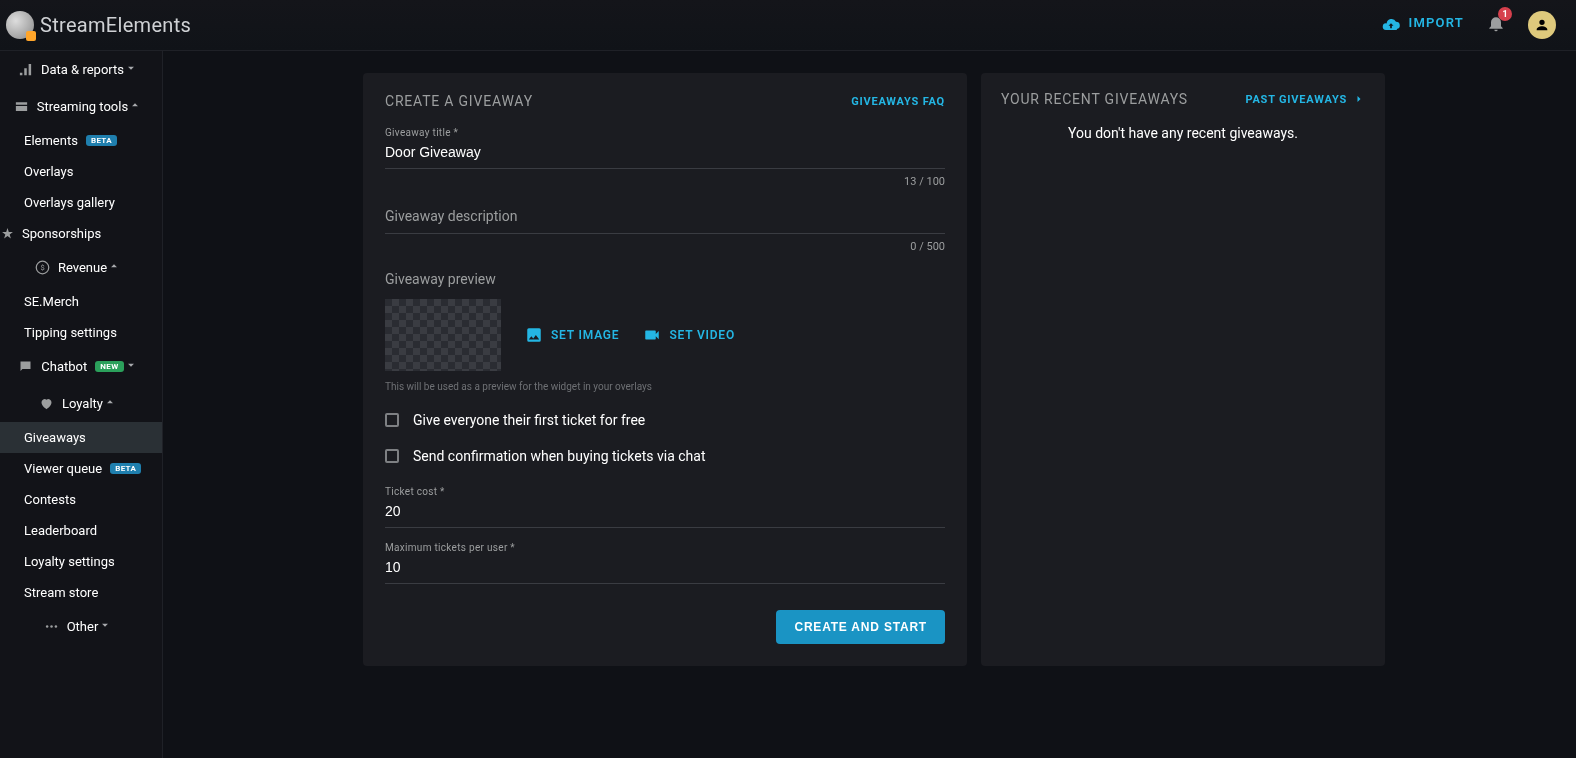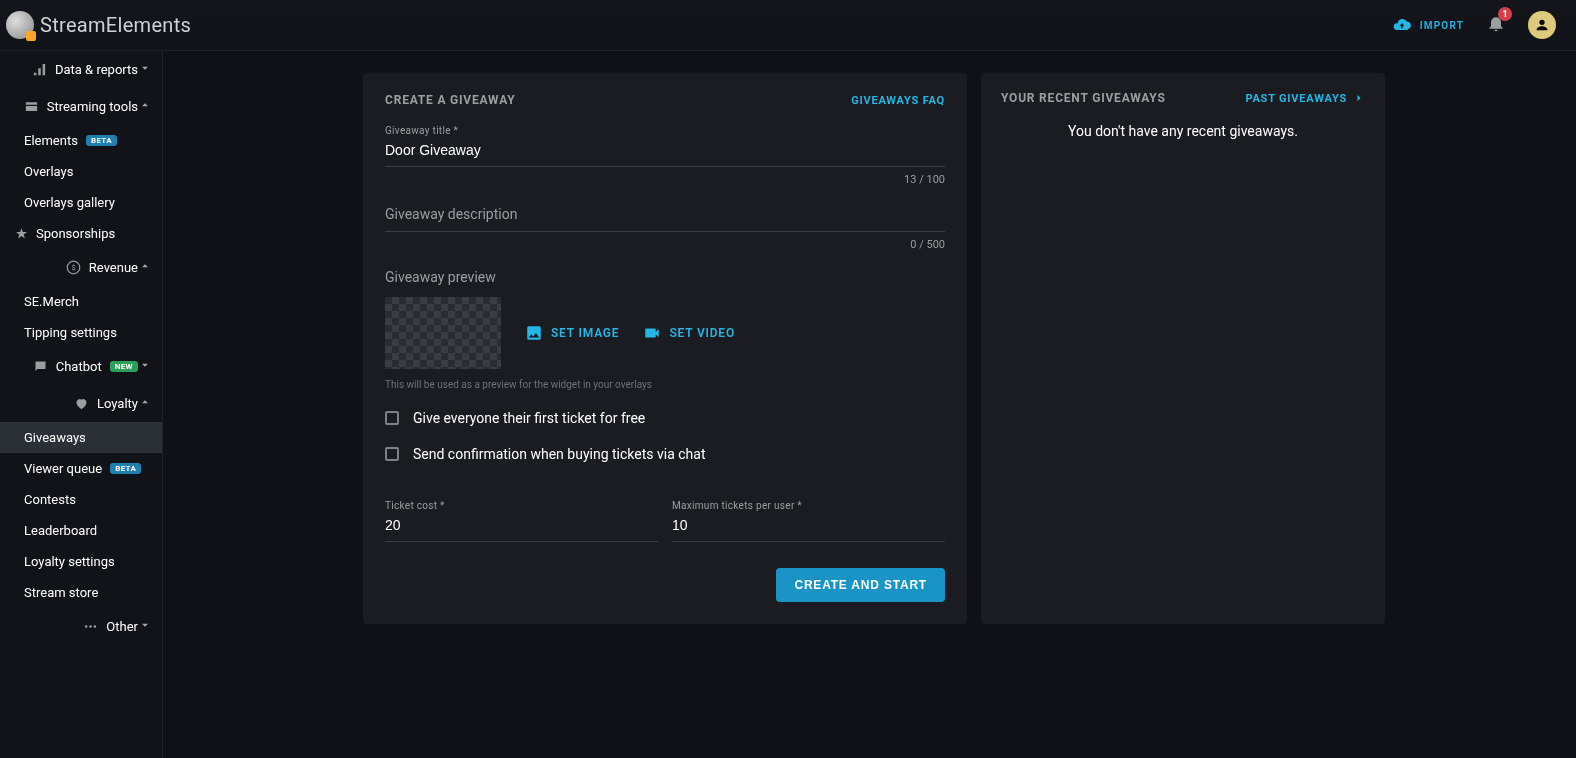--- a/index.html
+++ b/index.html
@@ -53,23 +53,23 @@
     content:""; position:absolute; right:-2px; bottom:-2px;
     width:10px; height:10px; background:#ffa52a;
     border-radius:2px;
   }
   .logo-text {
     font-size: 20px; font-weight: 400; letter-spacing: 0.3px;
     color: #cfd1d4;
   }
   .topbar-right { display:flex; align-items:center; gap:22px; }
   .import-btn {
-    display:flex; align-items:center; gap:8px;
+    display:flex; gap:8px;
     color: var(--accent);
-    font-size: 10px; font-weight: 600; letter-spacing: 1.2px;
+    font-size: 13px; font-weight: 600; letter-spacing: 1.2px;
     cursor:pointer;
   }
   .import-btn svg { width:20px; height:20px; fill: var(--accent); }
   .bell { position:relative; cursor:pointer; color: var(--text-secondary); }
   .bell svg { width:20px; height:20px; fill: currentColor; }
   .bell-badge {
     position:absolute; top:-6px; right:-6px;
     width:14px; height:14px; border-radius:50%;
     background:#d6404d; color:#fff;
     font-size:9px; font-weight:700;
@@ -85,21 +85,21 @@
 
   
   .sidebar {
     position:absolute; top:51px; left:0; bottom:0; width:163px;
     background: var(--bg-sidebar);
     border-right:1px solid #1f2127;
     overflow-y:auto;
     font-size:13px;
   }
   .side-group-header {
-    display:flex; align-items:center; justify-content:flex-end;
+    display:flex; align-items:center; justify-content:center;
     padding:10px 10px 10px 4px;
     cursor:pointer;
     color: var(--text-primary);
     font-size:13px;
   }
   .side-group-header .left { display:flex; align-items:center; gap:8px; }
   .side-icon { width:15px; height:15px; fill:#9c9e9f; flex-shrink:0; }
   .chevron { width:14px; height:14px; fill:#a9abae; }
   .side-children { display:flex; flex-direction:column; }
   .side-item {
@@ -133,21 +133,21 @@
     background: var(--bg-card);
     border-radius:4px;
   }
   .card-main { width:604px; padding:20px 22px 22px; }
   .card-side { width:404px; padding:18px 20px 28px; }
   .card-head {
     display:flex; align-items:center; justify-content:space-between;
     margin-bottom:18px;
   }
   .card-title {
-    font-size:12px; font-weight:700; letter-spacing:0.8px;
+    font-size:14px; font-weight:400; letter-spacing:0.8px;
     color: var(--text-secondary);
   }
   .link-text {
     font-size:11px; font-weight:700; letter-spacing:0.8px;
     color: var(--accent);
     cursor:pointer;
   }
   .link-row { display:flex; align-items:center; gap:6px; }
   .link-row svg { width:12px; height:12px; fill: var(--accent); }
 
@@ -207,21 +207,21 @@
     margin-top:20px;
   }
   .checkbox {
     width:14px; height:14px;
     border:2px solid #7e8083;
     border-radius:2px;
     cursor:pointer;
   }
   .check-label { font-size:14px; color: var(--text-primary); }
   .two-col {
-    display:flex; gap:14px; margin-top:38px;
+    display:flex; gap:14px; margin-top:22px;flex-direction:column;
   }
   .two-col .field { flex:1; margin-bottom:0; }
   .submit-row { display:flex; justify-content:flex-end; margin-top:26px; }
   .primary-btn {
     background: var(--accent-dark);
     color: #fff;
     font-size:12px; font-weight:600; letter-spacing:0.8px;
     padding:10px 18px;
     border:none; border-radius:4px;
     cursor:pointer;
@@ -289,21 +289,21 @@
       <div class="side-item">
         <span>Elements</span>
         <span class="badge beta">BETA</span>
       </div>
       <div class="side-item">
         <span>Overlays</span>
       </div>
       <div class="side-item">
         <span>Overlays gallery</span>
       </div>
-      <div class="side-item" style="padding-left: 15px;">
+      <div class="side-item" style="padding-left: 1px;">
         <svg class="side-icon" style="width:13px;height:13px" viewBox="0 0 24 24">
           <path d="M12 2l2.4 7.4H22l-6 4.4 2.3 7.2L12 16.8 5.7 21l2.3-7.2-6-4.4h7.6z"></path>
         </svg>
         <span>Sponsorships</span>
       </div>
     </div>
     <div class="side-group-header">
       <div class="left">
         <svg class="side-icon" viewBox="0 0 24 24">
           <circle cx="12" cy="12" r="10" fill="none" stroke="#9c9e9f" stroke-width="2"></circle>

